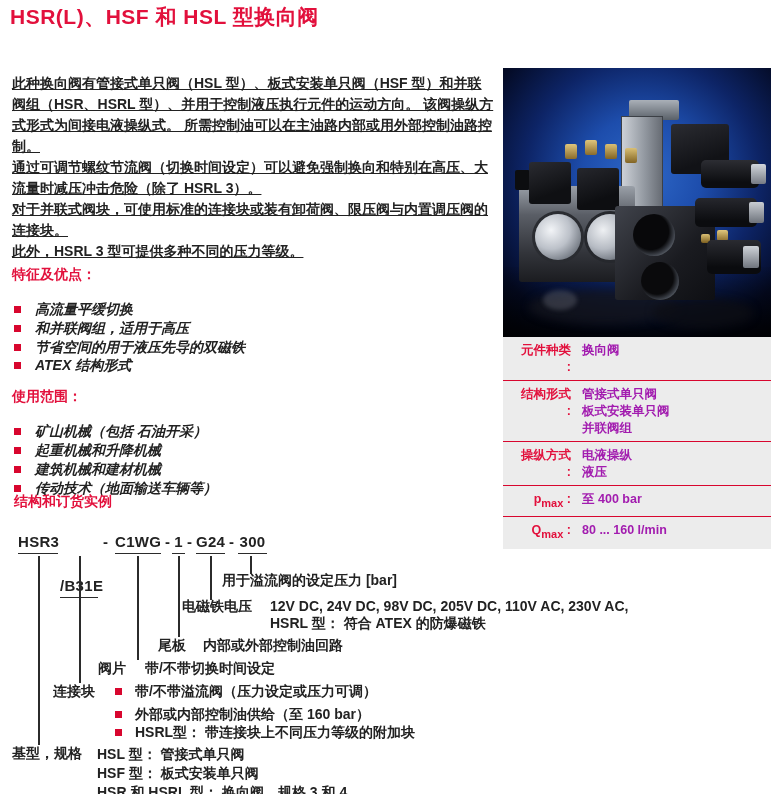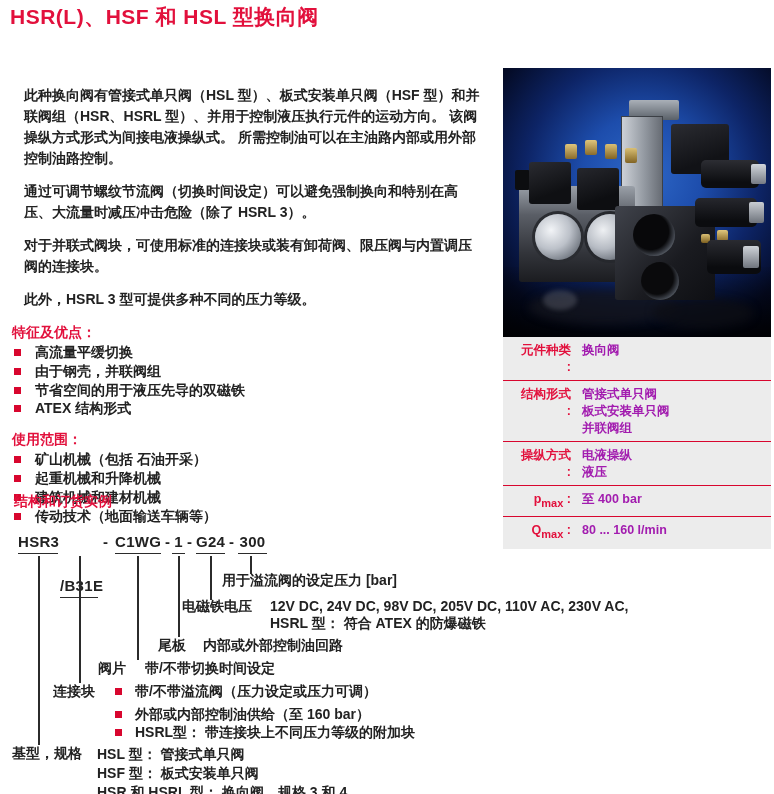--- a/index.html
+++ b/index.html
@@ -19,23 +19,23 @@
   .title {
     position:absolute; left:10px; top:3px;
     font-size:21px; font-weight:bold; color:#e2103c;
     letter-spacing:0.5px;
   }
   
   .left-col {
     position:absolute; left:12px; top:73px; width:482px;
     font-size:14px; line-height:21px; color:#222;
   }
-  .para { margin:12px; }
+  .para { margin:0;text-decoration:underline; }
   .sec-head { color:#e2103c; margin-top:2px; }
-  .blist { list-style:none; margin:0 0 0 0; }
+  .blist { list-style:none; margin:15px 0 0 0;font-style:italic; }
   .blist li {
     position:relative; padding-left:23px; line-height:18.8px;
   }
   .bullet-sq {
     position:absolute; left:2px; top:6px;
     width:7px; height:7px; background:#d8062e; display:inline-block;
   }
   .blist.apps li { line-height:19px; }
   .gap8 { height:9px; }
   
@@ -146,21 +146,21 @@
 
   <div class="left-col">
     <div class="para">此种换向阀有管接式单只阀（HSL 型）、板式安装单只阀（HSF 型）和并联阀组（HSR、HSRL 型）、并用于控制液压执行元件的运动方向。 该阀操纵方式形式为间接电液操纵式。 所需控制油可以在主油路内部或用外部控制油路控制。</div>
     <div class="para">通过可调节螺纹节流阀（切换时间设定）可以避免强制换向和特别在高压、大流量时减压冲击危险（除了 HSRL 3）。</div>
     <div class="para">对于并联式阀块，可使用标准的连接块或装有卸荷阀、限压阀与内置调压阀的连接块。</div>
     <div class="para">此外，HSRL 3 型可提供多种不同的压力等级。</div>
 
     <div class="sec-head">特征及优点：</div>
     <ul class="blist">
       <li><span class="bullet-sq"></span><span>高流量平缓切换</span></li>
-      <li><span class="bullet-sq"></span><span>由于钢壳，并联阀组</span></li>
+      <li><span class="bullet-sq"></span><span>和并联阀组，适用于高压</span></li>
       <li><span class="bullet-sq"></span><span>节省空间的用于液压先导的双磁铁</span></li>
       <li><span class="bullet-sq"></span><span>ATEX 结构形式</span></li>
     </ul>
 
     <div class="gap8"></div>
     <div class="sec-head">使用范围：</div>
     <ul class="blist apps">
       <li><span class="bullet-sq"></span><span>矿山机械（包括 石油开采）</span></li>
       <li><span class="bullet-sq"></span><span>起重机械和升降机械</span></li>
       <li><span class="bullet-sq"></span><span>建筑机械和建材机械</span></li>

